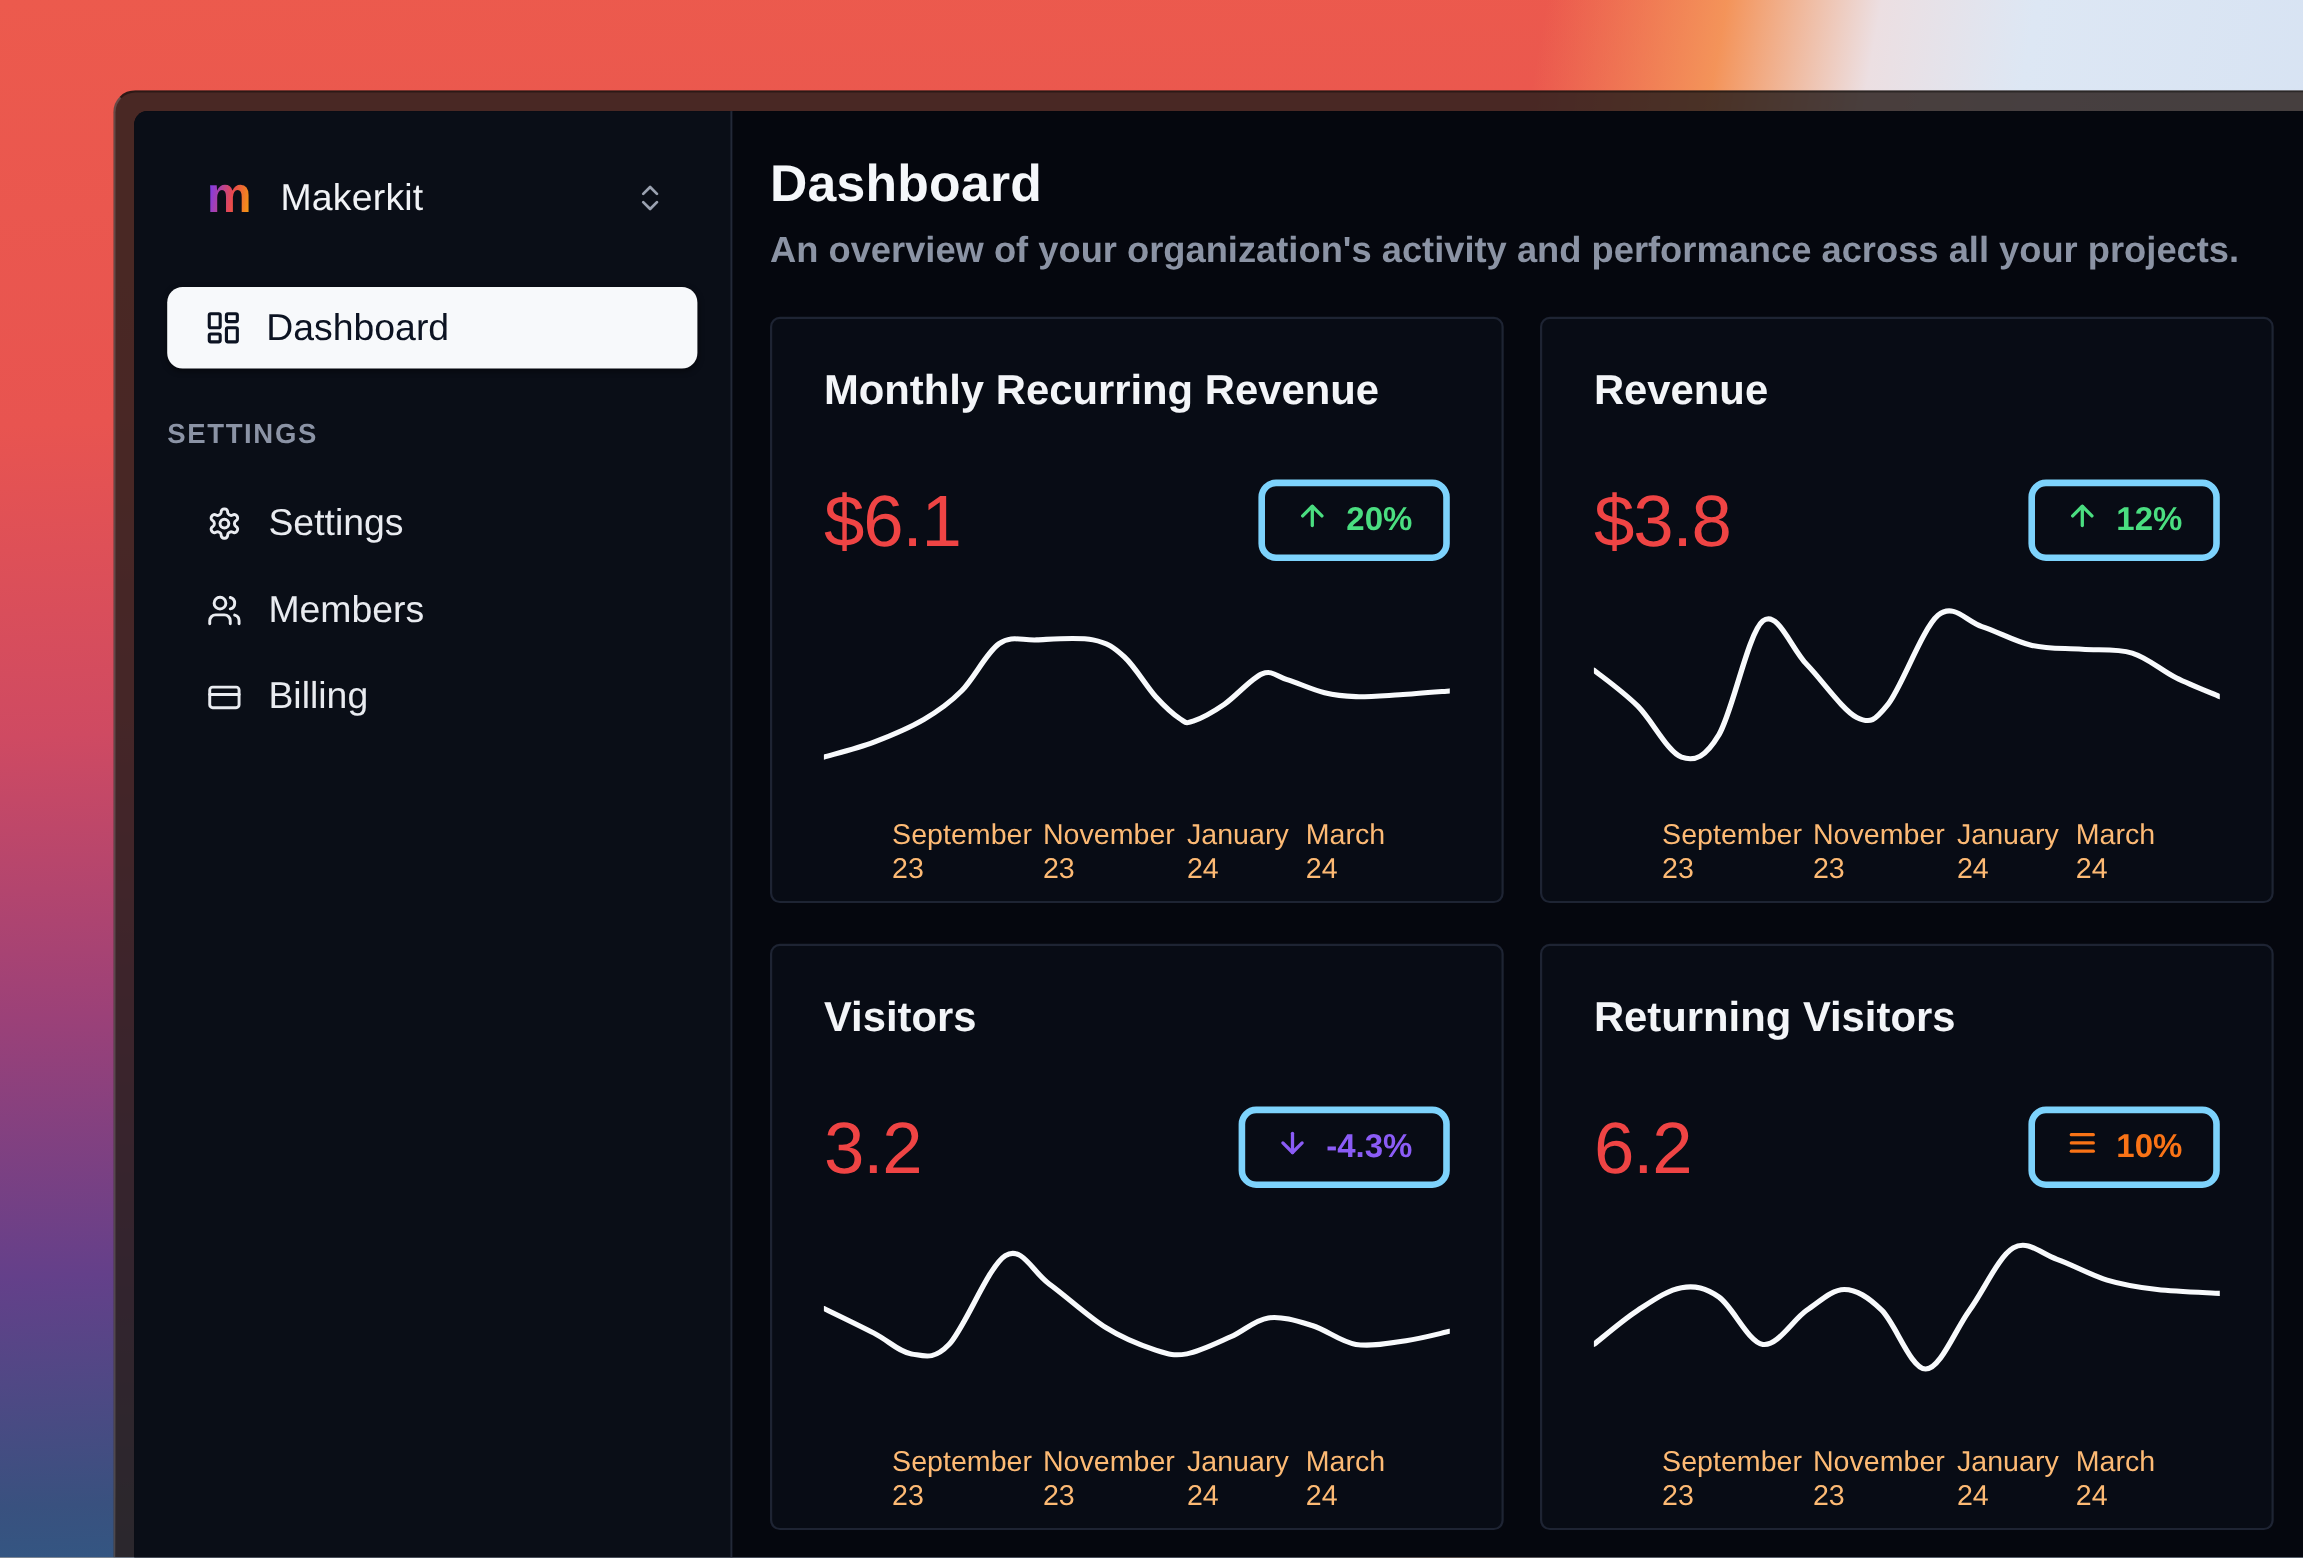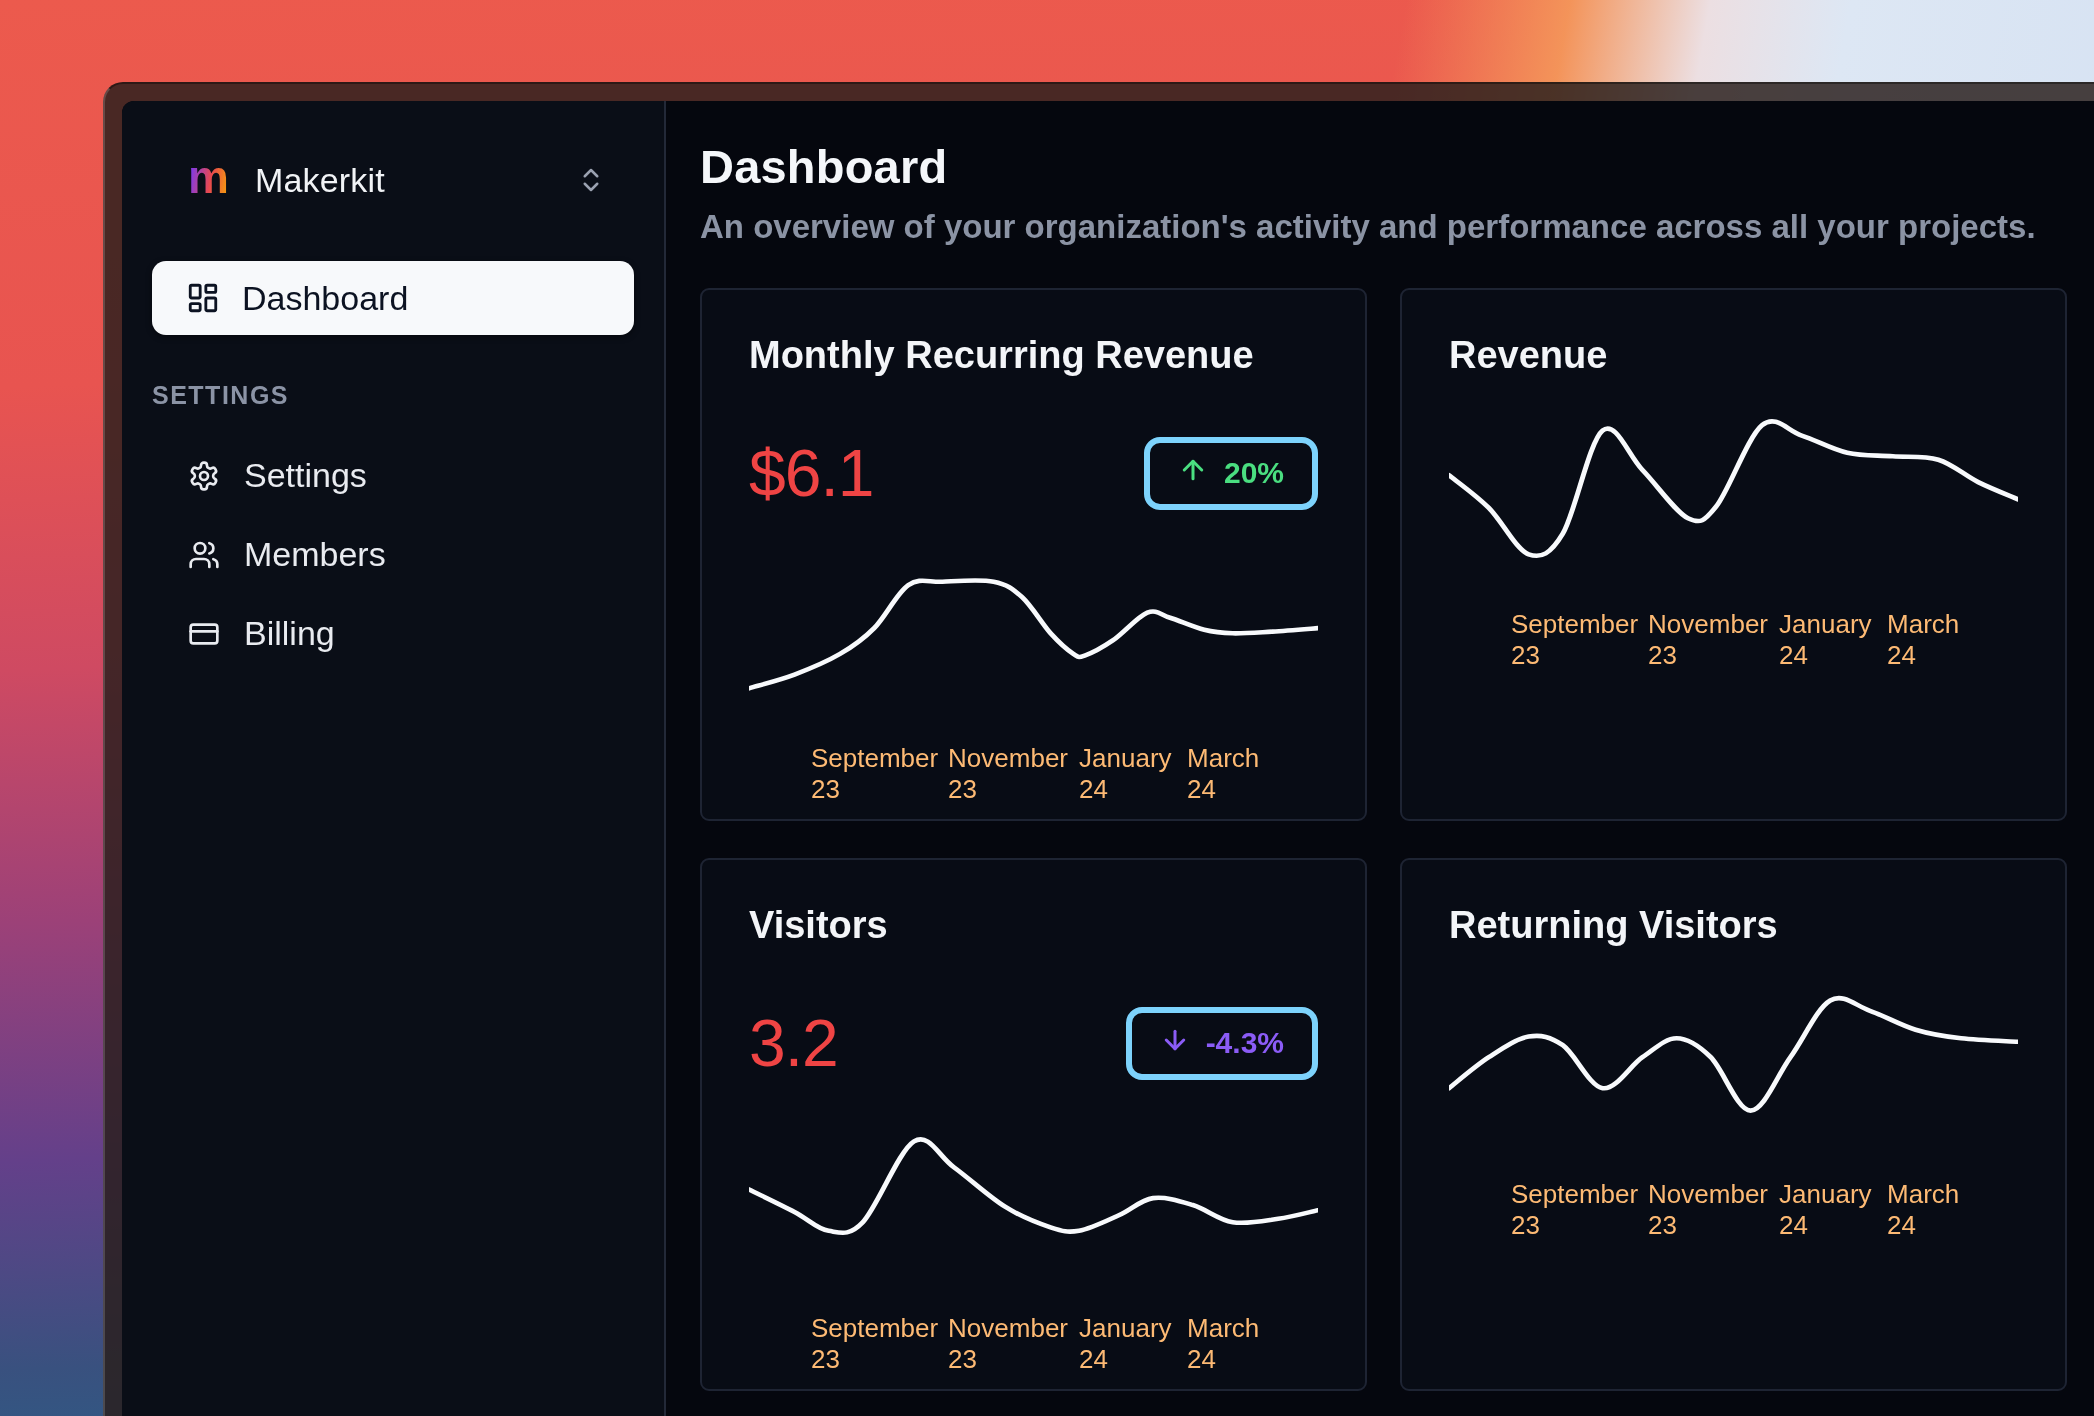--- a/index.html
+++ b/index.html
@@ -205,20 +205,30 @@
           <div class="xlabels">
             <span>September 23</span>
             <span>November 23</span>
             <span>January 24</span>
             <span>March 24</span>
           </div>
         </section>
 
         <section class="card">
           <div class="card-title">Revenue</div>
+          <div class="card-row">
+            <div class="card-value">$3.8</div>
+            <div class="badge positive">
+              <span class="icn"><svg width="30" height="30" viewBox="0 0 24 24">
+                    <path d="M12 19V5"></path>
+                    <path d="m5 12 7-7 7 7"></path>
+                  </svg></span>
+              <span>12%</span>
+            </div>
+          </div>
           <div class="spark-wrap">
             <svg class="spark" viewBox="0 0 530 192" preserveAspectRatio="none">
                 <path d="M 0.0 70.2 C 6.2 75.6, 24.7 89.7, 37.1 102.9 C 49.5 116.1, 62.7 145.0, 74.2 149.3 C 85.7 153.6, 94.5 149.3, 106.0 128.7 C 117.5 108.0, 130.7 36.1, 143.1 25.5 C 155.5 14.9, 167.0 50.4, 180.2 65.0 C 193.5 79.7, 211.1 107.2, 222.6 113.2 C 234.1 119.2, 237.6 116.6, 249.1 101.2 C 260.6 85.7, 278.3 32.1, 291.5 20.3 C 304.8 8.6, 315.4 26.1, 328.6 30.6 C 341.9 35.2, 356.9 44.4, 371.0 47.8 C 385.1 51.3, 399.3 50.1, 413.4 51.3 C 427.5 52.4, 442.6 50.4, 455.8 54.7 C 469.1 59.0, 480.5 70.5, 492.9 77.1 C 505.3 83.7, 523.8 91.4, 530.0 94.3" fill="none" stroke="#f8fafc" stroke-width="4.6" stroke-linecap="round" stroke-linejoin="round"></path>
               </svg>
           </div>
           <div class="xlabels">
             <span>September 23</span>
             <span>November 23</span>
             <span>January 24</span>
             <span>March 24</span>
@@ -245,20 +255,31 @@
           <div class="xlabels">
             <span>September 23</span>
             <span>November 23</span>
             <span>January 24</span>
             <span>March 24</span>
           </div>
         </section>
 
         <section class="card">
           <div class="card-title">Returning Visitors</div>
+          <div class="card-row">
+            <div class="card-value">6.2</div>
+            <div class="badge warning">
+              <span class="icn"><svg width="30" height="30" viewBox="0 0 24 24">
+                    <line x1="4" y1="6" x2="20" y2="6"></line>
+                    <line x1="4" y1="12" x2="20" y2="12"></line>
+                    <line x1="4" y1="18" x2="20" y2="18"></line>
+                  </svg></span>
+              <span>10%</span>
+            </div>
+          </div>
           <div class="spark-wrap">
             <svg class="spark" viewBox="0 0 530 192" preserveAspectRatio="none">
                 <path d="M 0.0 113.2 C 6.2 108.0, 24.7 90.8, 37.1 82.2 C 49.5 73.6, 62.7 63.6, 74.2 61.6 C 85.7 59.6, 94.5 61.6, 106.0 70.2 C 117.5 78.8, 130.7 111.2, 143.1 113.2 C 155.5 115.2, 168.7 90.6, 180.2 82.2 C 191.7 73.9, 201.4 63.3, 212.0 63.3 C 222.6 63.3, 232.3 70.2, 243.8 82.2 C 255.3 94.3, 268.5 135.6, 280.9 135.6 C 293.3 135.6, 305.6 100.6, 318.0 82.2 C 330.4 63.9, 342.7 33.2, 355.1 25.5 C 367.5 17.7, 378.9 30.9, 392.2 35.8 C 405.4 40.7, 420.5 50.1, 434.6 54.7 C 448.7 59.3, 461.1 61.3, 477.0 63.3 C 492.9 65.3, 521.2 66.2, 530.0 66.8" fill="none" stroke="#f8fafc" stroke-width="4.6" stroke-linecap="round" stroke-linejoin="round"></path>
               </svg>
           </div>
           <div class="xlabels">
             <span>September 23</span>
             <span>November 23</span>
             <span>January 24</span>
             <span>March 24</span>

